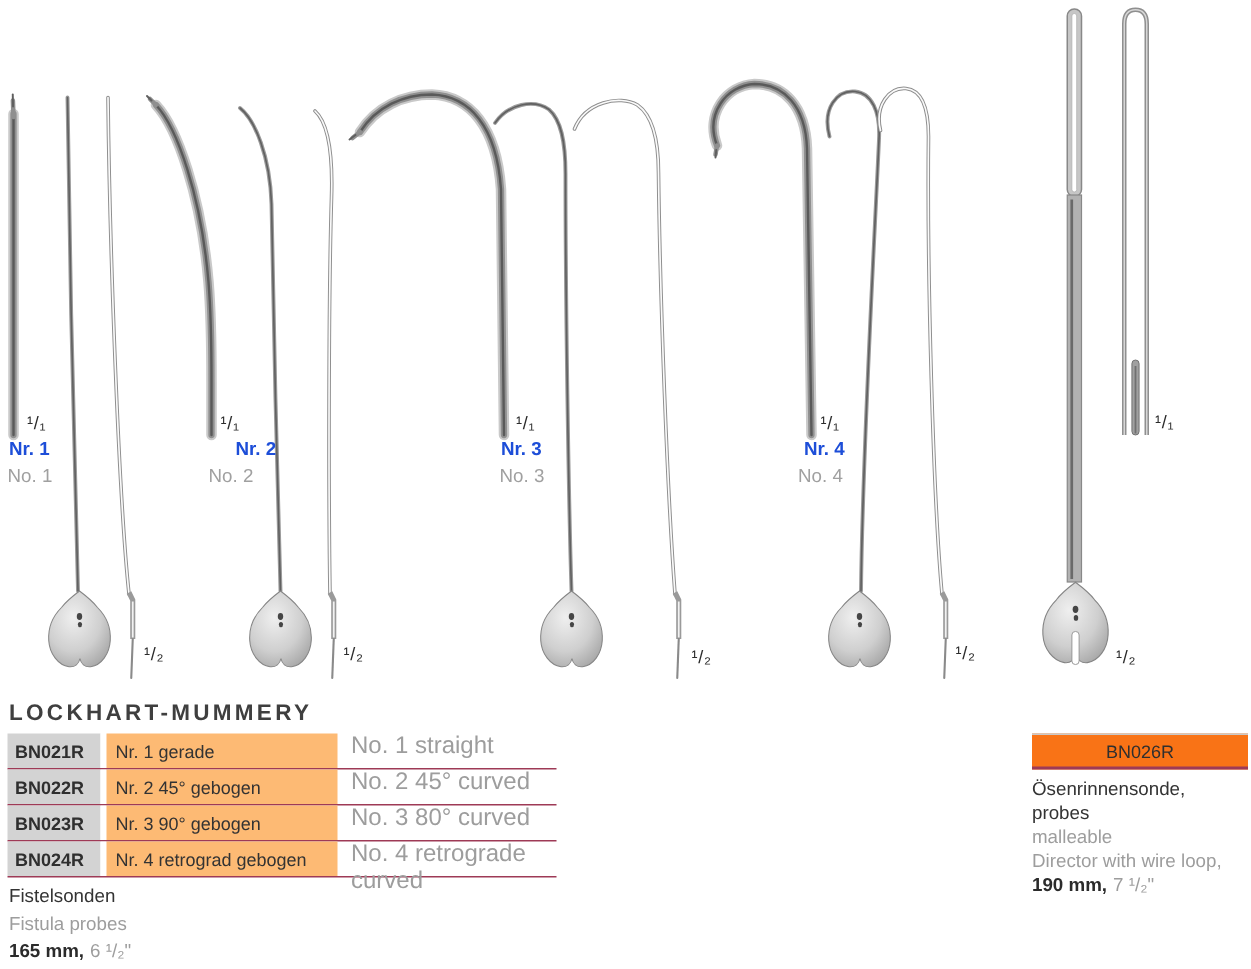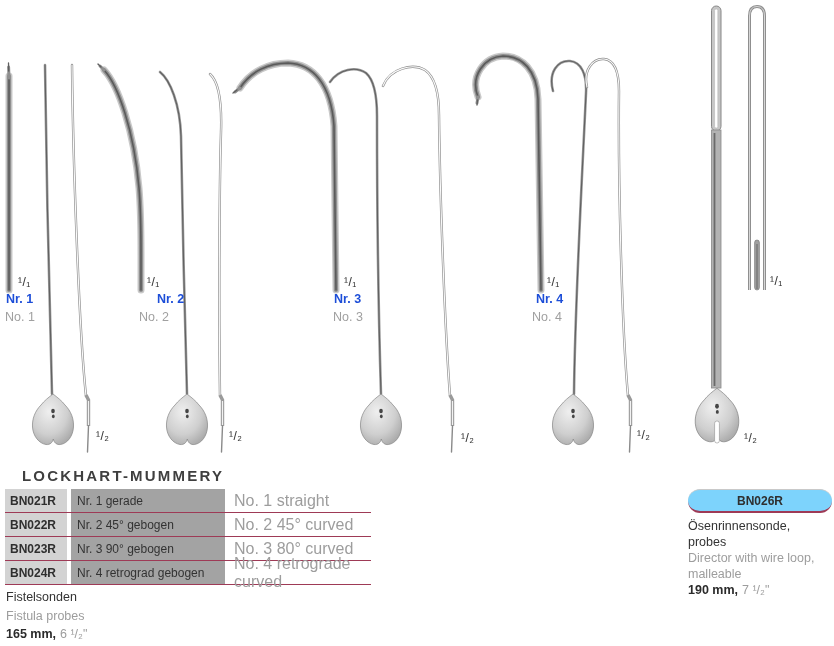--- a/index.html
+++ b/index.html
@@ -8,39 +8,39 @@
     font-family:"Liberation Sans","DejaVu Sans",sans-serif;
     color:#333;overflow:hidden;
   }
   .fig-svg{position:absolute;left:0;top:0;}
   .lbl{position:absolute;white-space:nowrap;}
   .frac{font-size:12px;color:#2b2b2b;font-weight:400;letter-spacing:0.5px;}
   .nr{font-size:12.5px;font-weight:700;color:#1d4ed8;}
   .no{font-size:12.5px;color:#a0a0a0;}
   
   .brand{position:absolute;left:6px;top:467px;font-size:15px;font-weight:700;
-         letter-spacing:2.2px;color:#3f3f3f;margin-left:16px;}
+         letter-spacing:2.2px;color:#3f3f3f;}
   .ptable{position:absolute;left:5px;top:489px;width:366px;}
-  .prow{display:flex;align-items:center;height:23px;border-bottom:1.6px solid #9e3a56;}
+  .prow{display:flex;height:23px;border-bottom:1.6px solid #9e3a56;}
   .cell-code{width:57px;align-self:stretch;display:flex;align-items:center;
              background:#d3d3d3;padding-left:5px;font-size:12px;font-weight:700;color:#2f2f2f;}
   .cell-gap{width:4px;align-self:stretch;background:#ffffff;}
   .cell-de{width:148px;align-self:stretch;display:flex;align-items:center;
-           background:#a3a3a3;padding-left:6px;font-size:12px;color:#333;}
+           background:#fdba74;padding-left:6px;font-size:12px;color:#333;}
   .cell-en{flex:1;padding-left:9px;font-size:16px;color:#9d9d9d;}
   .caps{position:absolute;left:6px;top:588px;font-size:12.5px;line-height:18.5px;}
   .cap-de{color:#333;}
   .cap-en{color:#9d9d9d;}
   .len-m{color:#2b2b2b;font-weight:700;}
   .len-i{color:#9d9d9d;margin-left:4px;}
   
   .rcard{position:absolute;left:688px;top:489px;width:144px;}
-  .rbar{height:21px;background:#7dd3fc;border-top:1px solid #c9c9c9;
+  .rbar{height:21px;background:#f97316;border-top:1px solid #c9c9c9;
         border-bottom:2px solid #9e3a56;display:flex;align-items:center;justify-content:center;
-        font-size:12px;font-weight:700;color:#2f2f2f;border-radius:12px;}
+        font-size:12px;font-weight:400;color:#2f2f2f;}
   .rtxt{padding-top:5px;font-size:12.5px;line-height:16px;}
   .rtxt .de{color:#333;}
   .rtxt .en{color:#9d9d9d;}
 </style>
 </head>
 <body>
 
 <svg class="fig-svg" width="834" height="466" viewBox="0 0 834 466">
   <defs>
     <radialGradient id="hg" cx="40%" cy="35%" r="75%">
@@ -208,19 +208,19 @@
   <div>
     <span class="len-m">165 mm,</span><span class="len-i">6 ¹/₂"</span>
   </div>
 </div>
 
 <div class="rcard">
   <div class="rbar">BN026R</div>
   <div class="rtxt">
     <div class="de">Ösenrinnensonde,</div>
     <div class="de">probes</div>
+    <div class="en">malleable</div>
     <div class="en">Director with wire loop,</div>
-    <div class="en">malleable</div>
     <div>
       <span class="len-m">190 mm,</span><span class="len-i">7 ¹/₂"</span>
     </div>
   </div>
 </div>
 
 </body></html>

